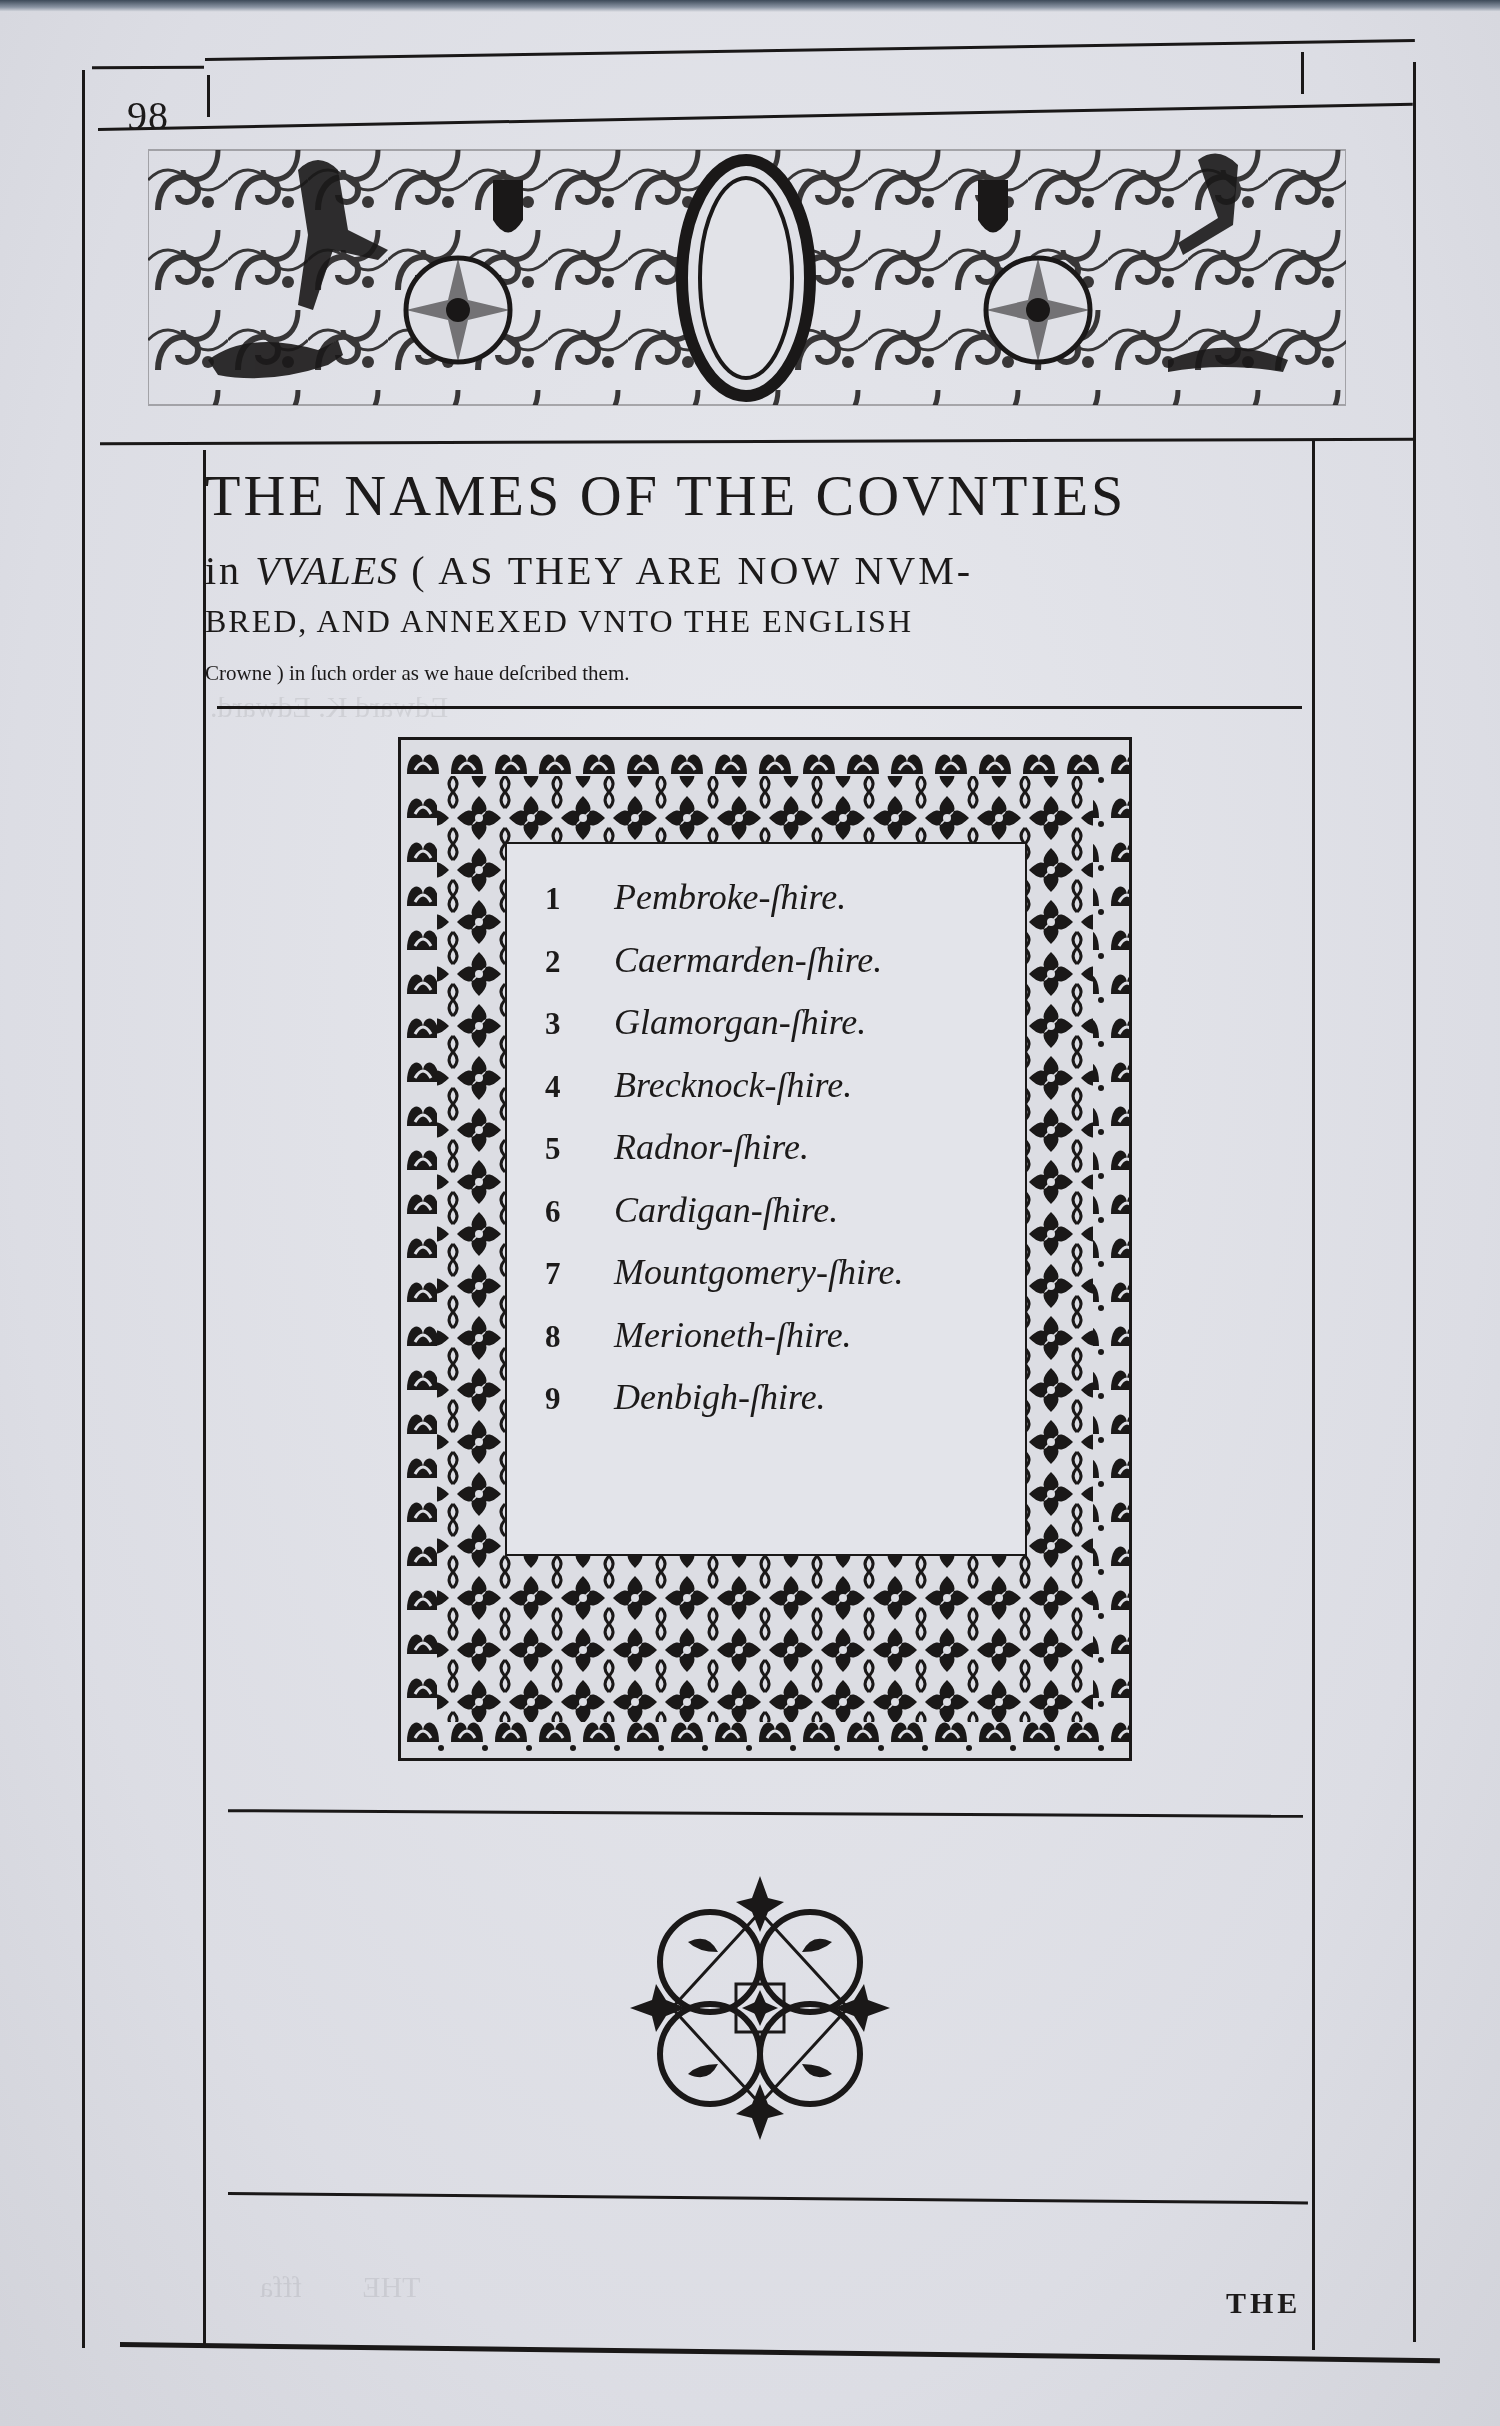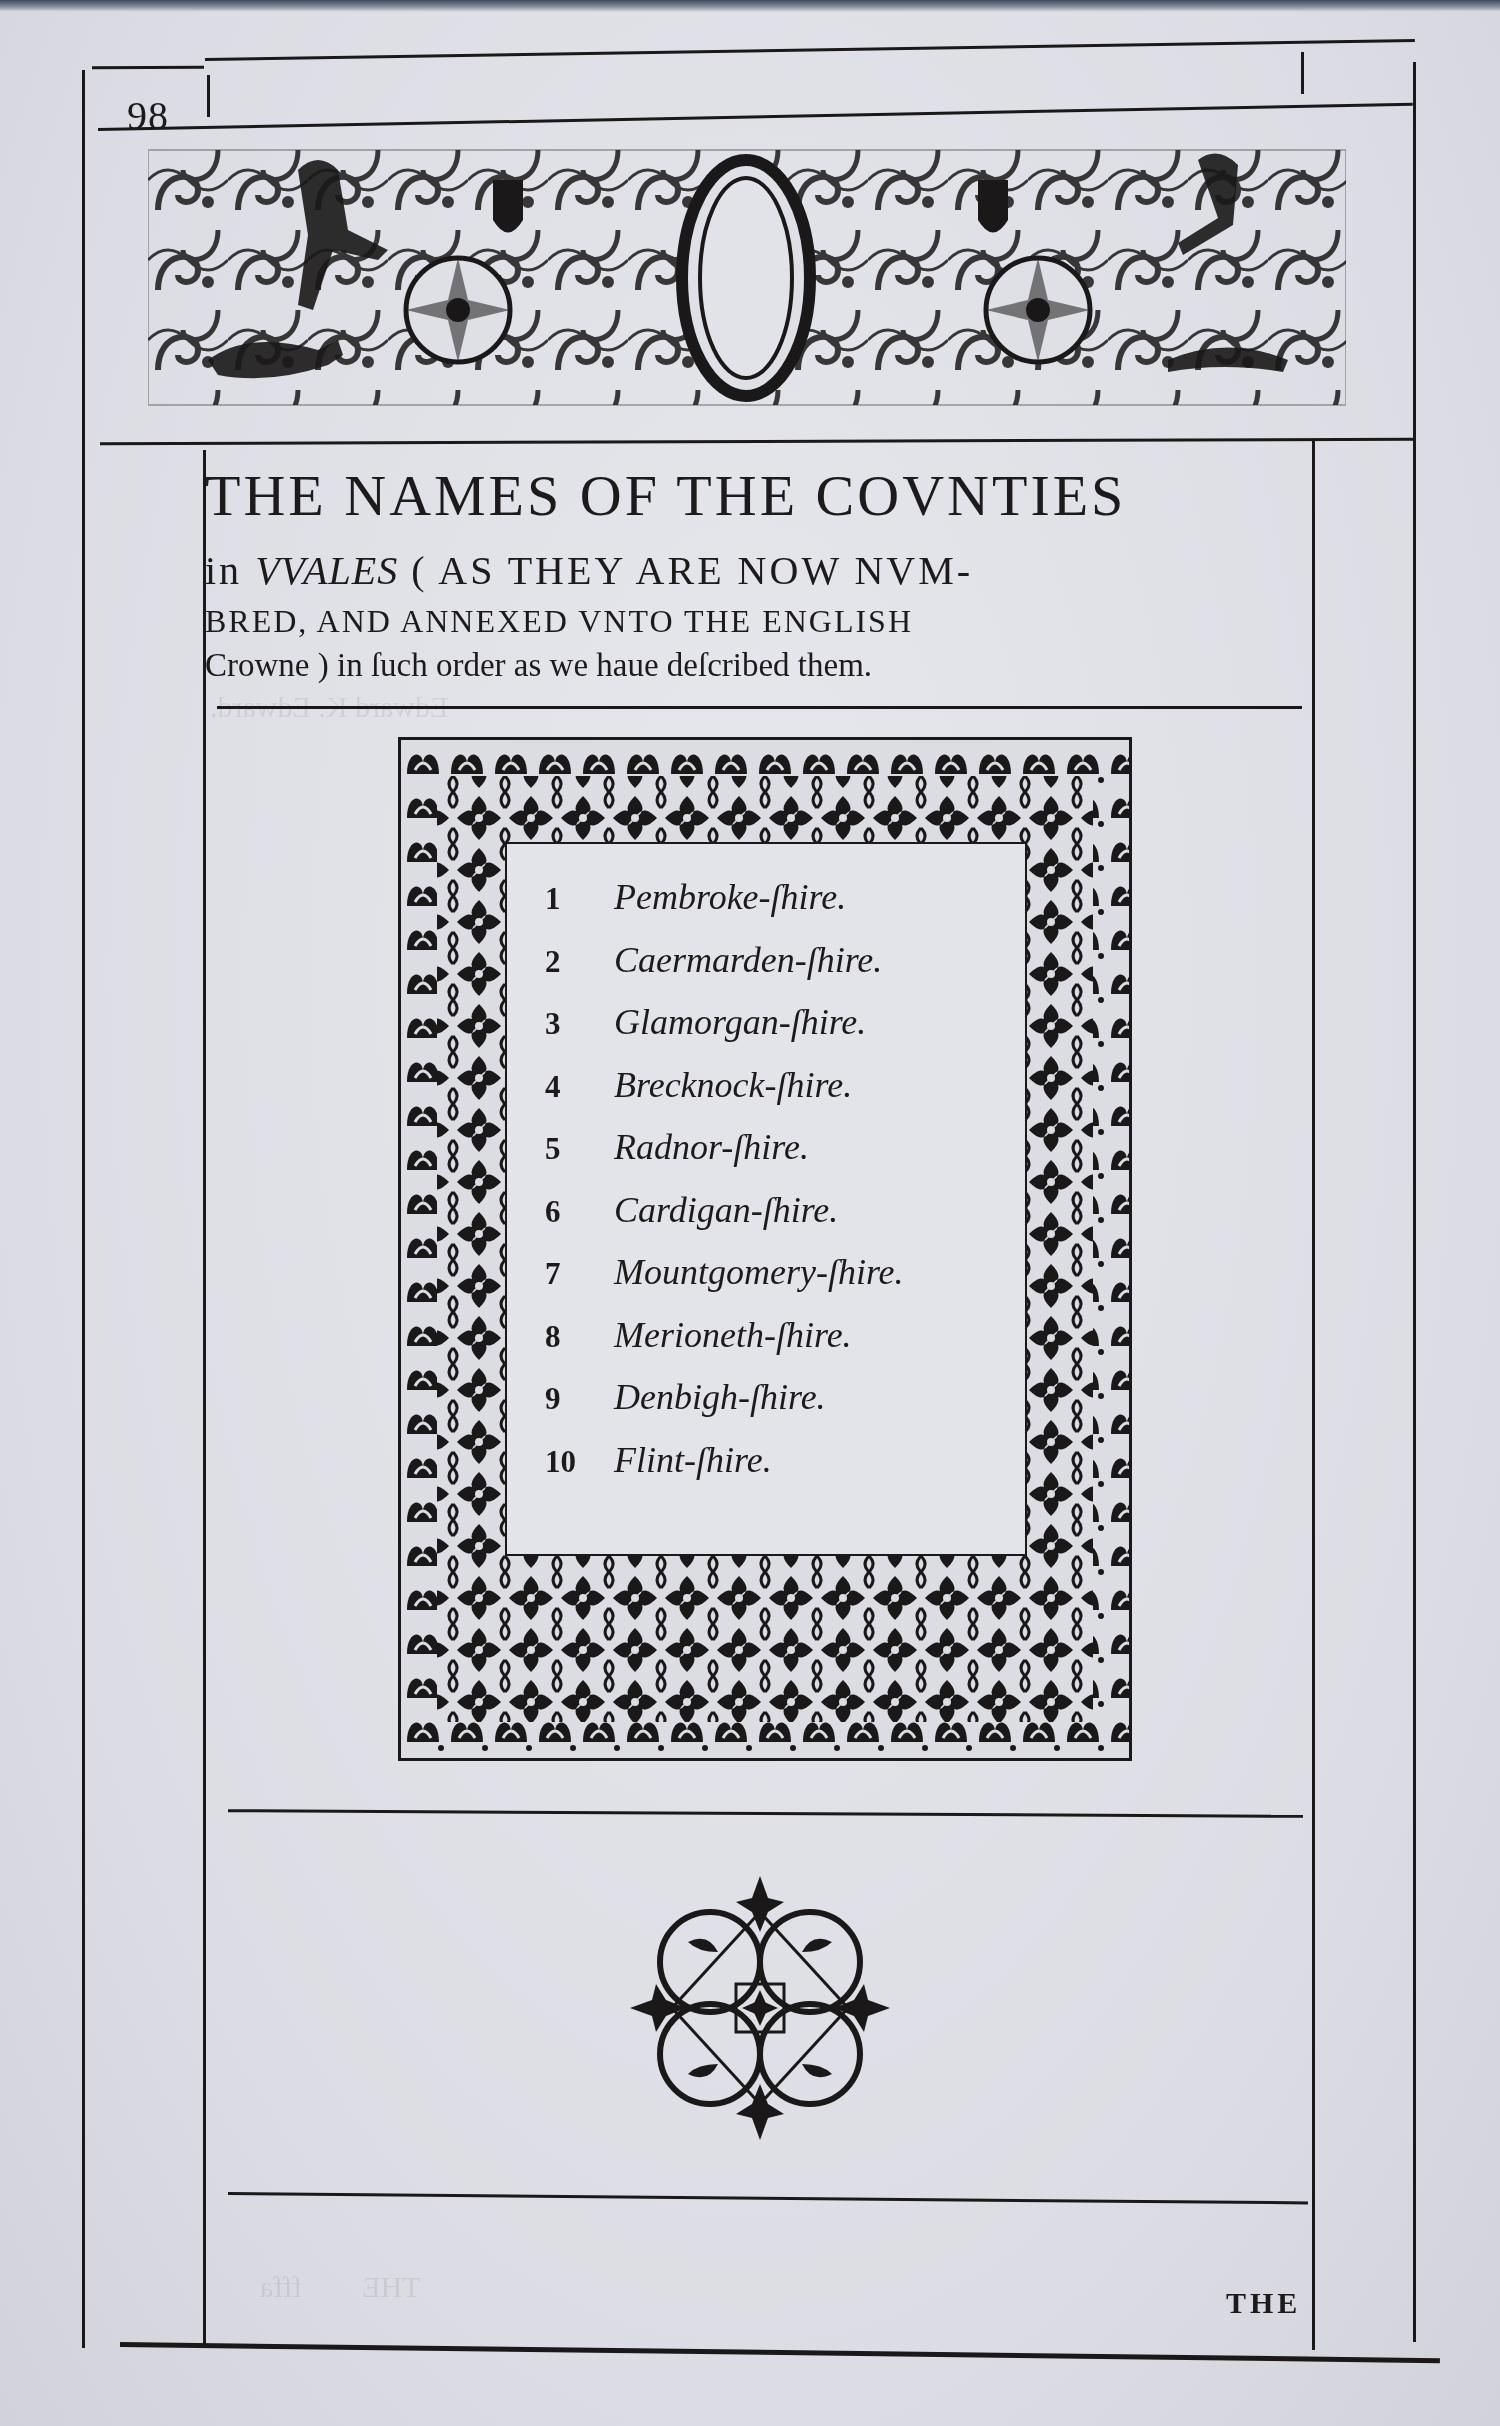--- a/index.html
+++ b/index.html
@@ -21,21 +21,21 @@
   .pagenum { position:absolute; left:127px; top:92px; font-size:40px; font-style:normal; letter-spacing:1px; }
 
   
   .headpiece { position:absolute; left:148px; top:140px; width:1198px; height:272px; }
 
   .title-block { position:absolute; left:205px; top:462px; width:1100px; text-align:left; }
   .t1 { font-size:58px; letter-spacing:3px; line-height:68px; white-space:nowrap; }
   .t2 { font-size:40px; letter-spacing:3px; line-height:48px; margin-top:17px; white-space:nowrap; }
   .t2 i { letter-spacing:1px; }
   .t3 { font-size:32px; letter-spacing:2px; line-height:44px; margin-top:4px; white-space:nowrap; }
-  .t4 { font-size:33px; line-height:40px; margin-top:2px; white-space:nowrap; }
+  .t4 { font-size:21px; line-height:40px; margin-top:10px; white-space:nowrap; }
 
   
   .frame { position:absolute; left:398px; top:737px; width:734px; height:1024px;
     border:3px solid #1a1818; box-sizing:border-box; }
   .frame-pattern { position:absolute; inset:0; }
   .frame-inner { position:absolute; left:104px; top:102px; width:522px; height:714px;
     background:#e3e4ea; border:2px solid #1a1818; box-sizing:border-box; }
 
   .county-list { position:absolute; left:545px; top:876px; width:460px; margin:0; padding:0; list-style:none; }
   .county-list li { height:62.5px; display:flex; align-items:baseline; font-size:36px; }
@@ -173,24 +173,20 @@
       <span class="name">Mountgomery-ſhire.</span>
     </li>
   <li>
       <span class="num">8</span>
       <span class="name">Merioneth-ſhire.</span>
     </li>
   <li>
       <span class="num">9</span>
       <span class="name">Denbigh-ſhire.</span>
     </li>
-  <li>
-      <span class="num">10</span>
-      <span class="name">Flint-ſhire.</span>
-    </li>
 </ul>
 
 <svg class="fleuron" viewBox="0 0 264 272">
   <g fill="none" stroke="#1a1818" stroke-width="6">
     <circle cx="82" cy="90" r="50"></circle>
     <circle cx="182" cy="90" r="50"></circle>
     <circle cx="82" cy="182" r="50"></circle>
     <circle cx="182" cy="182" r="50"></circle>
     <rect x="108" y="112" width="48" height="48" stroke-width="3"></rect>
     <path d="M132 40 L220 136 L132 232 L44 136 Z" stroke-width="3"></path>

